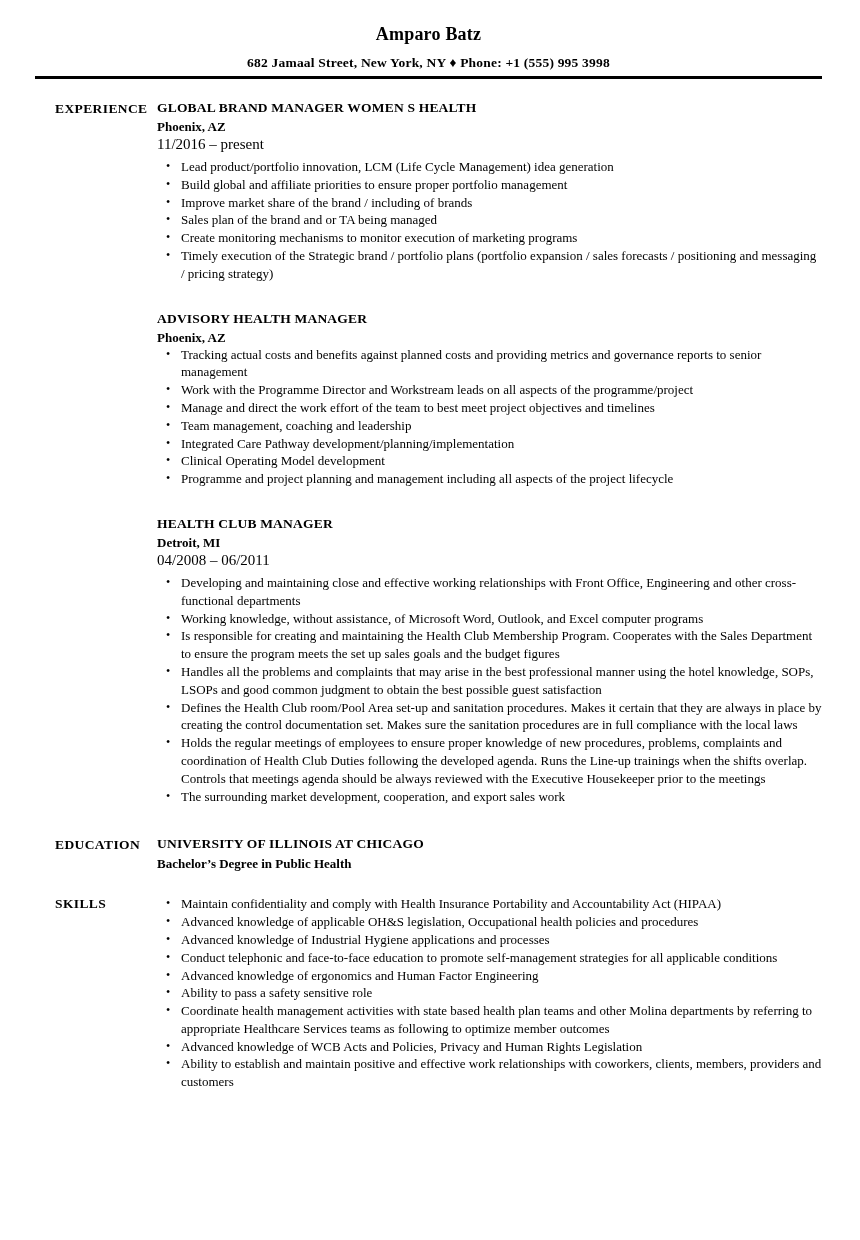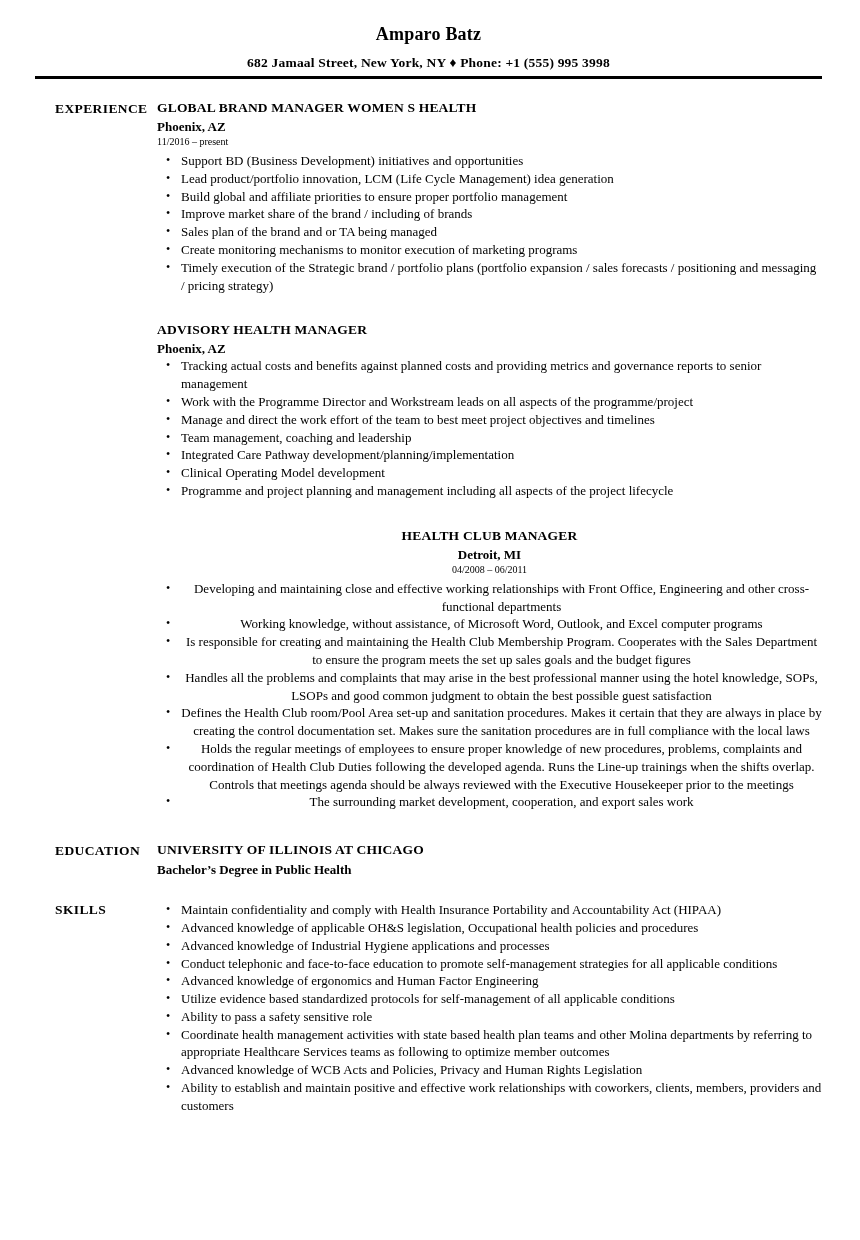--- a/index.html
+++ b/index.html
@@ -43,33 +43,33 @@
   .section-row.experience { margin-bottom: 31px; }
   .section-row.education  { margin-bottom: 23px; }
   .section-label {
     font-size: 13.5px;
     font-weight: bold;
     letter-spacing: 0.4px;
     padding-top: 1px;
     margin-left: 20px;
   }
   .job { margin-bottom: 28px; }
-  .job:last-child { margin-bottom: 0; text-align: center; }
+  .job:last-child { margin-bottom: 0; }
   .job-title {
     font-size: 13.5px;
     font-weight: bold;
     letter-spacing: 0.2px;
   }
   .job-location {
     font-size: 13px;
     font-weight: bold;
     margin-top: 3px;
   }
   .job-dates {
-    font-size: 10px;
+    font-size: 15px;
     margin-top: 1px;
     margin-bottom: 5px;
   }
   ul.bullets {
     list-style: none;
     margin-left: 9px;
   }
   ul.bullets li {
     position: relative;
     font-size: 13px;
@@ -107,21 +107,20 @@
 
     <div class="section-row experience">
       <div class="section-label">EXPERIENCE</div>
       <div>
 
         <div class="job">
           <div class="job-title">GLOBAL BRAND MANAGER WOMEN S HEALTH</div>
           <div class="job-location">Phoenix, AZ</div>
           <div class="job-dates">11/2016 – present</div>
           <ul class="bullets">
-              <li>Support BD (Business Development) initiatives and opportunities</li>
               <li>Lead product/portfolio innovation, LCM (Life Cycle Management) idea generation</li>
               <li>Build global and affiliate priorities to ensure proper portfolio management</li>
               <li>Improve market share of the brand / including of brands</li>
               <li>Sales plan of the brand and or TA being managed</li>
               <li>Create monitoring mechanisms to monitor execution of marketing programs</li>
               <li>Timely execution of the Strategic brand / portfolio plans (portfolio expansion / sales forecasts / positioning and messaging / pricing strategy)</li>
             </ul>
         </div>
 
         <div class="job">
@@ -166,21 +165,20 @@
 
     <div class="section-row skills">
       <div class="section-label">SKILLS</div>
       <div>
         <ul class="bullets">
             <li>Maintain confidentiality and comply with Health Insurance Portability and Accountability Act (HIPAA)</li>
             <li>Advanced knowledge of applicable OH&amp;S legislation, Occupational health policies and procedures</li>
             <li>Advanced knowledge of Industrial Hygiene applications and processes</li>
             <li>Conduct telephonic and face-to-face education to promote self-management strategies for all applicable conditions</li>
             <li>Advanced knowledge of ergonomics and Human Factor Engineering</li>
-            <li>Utilize evidence based standardized protocols for self-management of all applicable conditions</li>
             <li>Ability to pass a safety sensitive role</li>
             <li>Coordinate health management activities with state based health plan teams and other Molina departments by referring to appropriate Healthcare Services teams as following to optimize member outcomes</li>
             <li>Advanced knowledge of WCB Acts and Policies, Privacy and Human Rights Legislation</li>
             <li>Ability to establish and maintain positive and effective work relationships with coworkers, clients, members, providers and customers</li>
           </ul>
       </div>
     </div>
 
   </div>
 </div>

